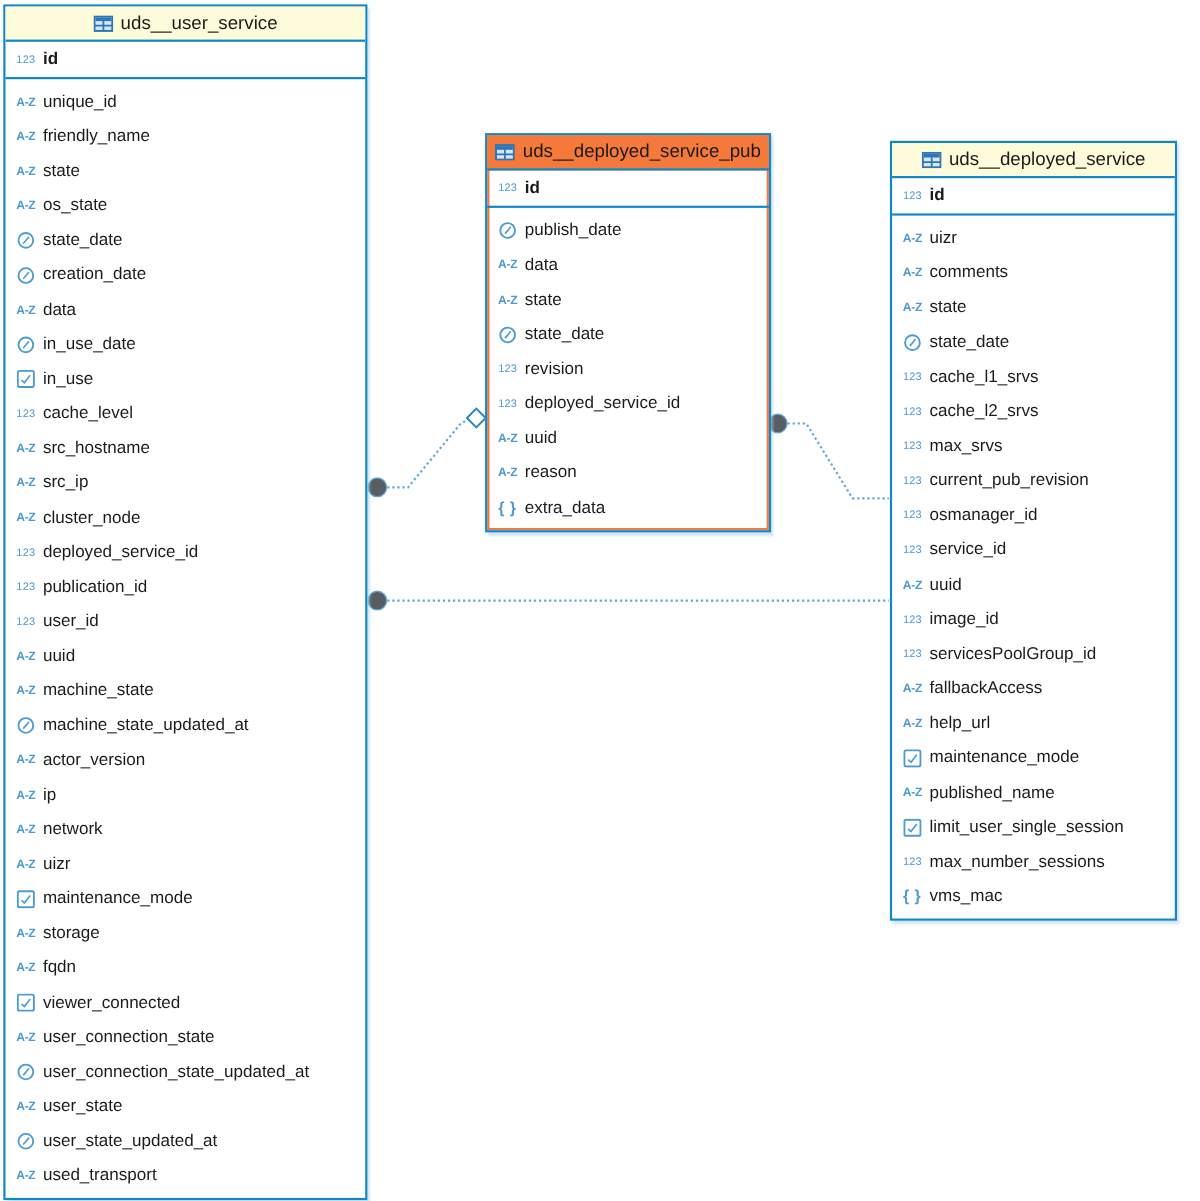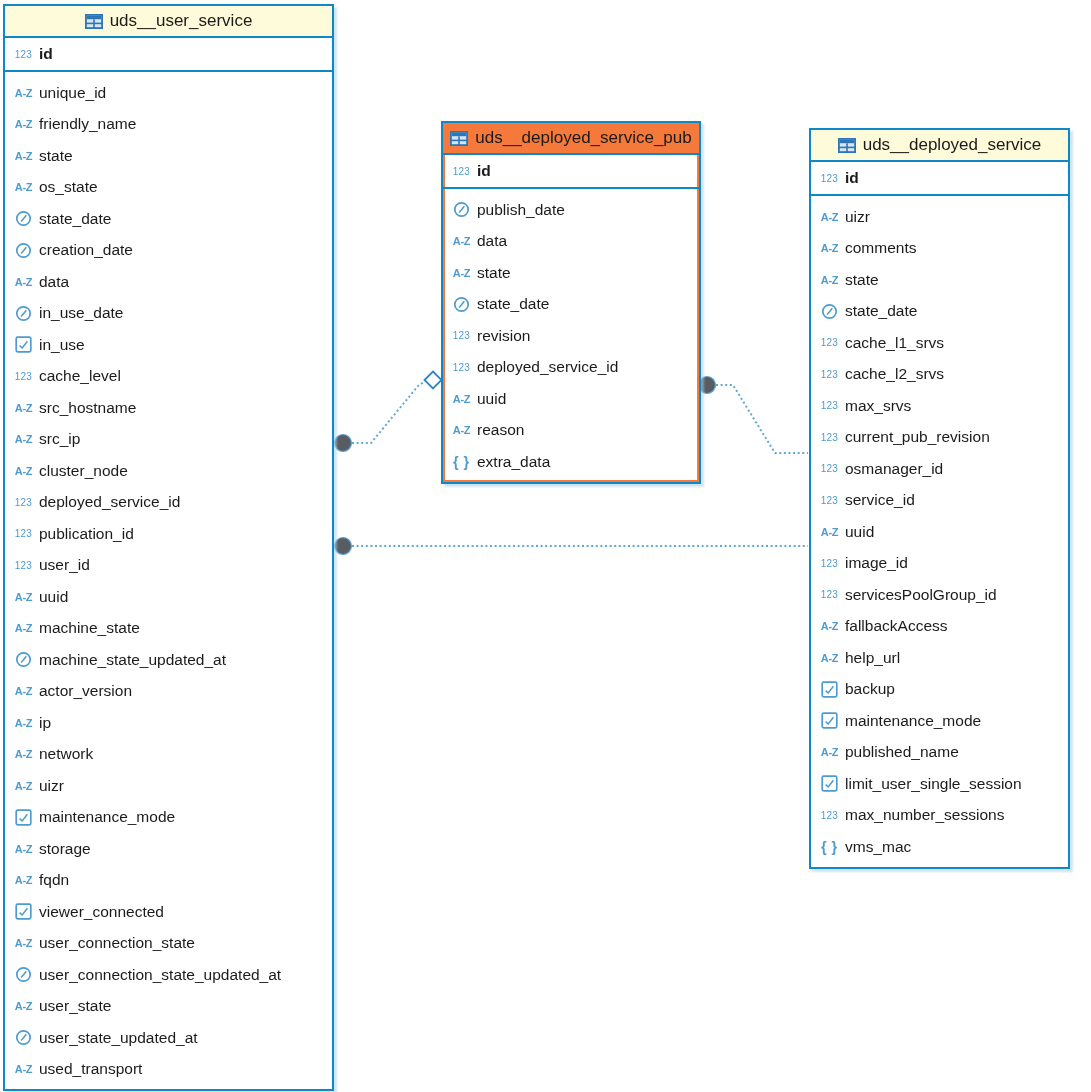--- a/index.html
+++ b/index.html
@@ -434,42 +434,33 @@
           <span class="ticon taz">A-Z</span>
           <span class="cname">help_url</span>
         </div>
         <div class="trow">
           <span class="ticon">
             <svg width="17" height="17" viewBox="0 0 17 17">
               <rect x="1.2" y="1.2" width="14.6" height="14.6" rx="1.5" fill="none" stroke="#4D9BCF" stroke-width="1.7"></rect>
               <path d="M4.6 9.6 L7.2 12 L12.4 5.2" fill="none" stroke="#4D9BCF" stroke-width="1.5"></path>
             </svg>
           </span>
-          <span class="cname">backup</span>
+          <span class="cname">maintenance_mode</span>
+        </div>
+        <div class="trow">
+          <span class="ticon taz">A-Z</span>
+          <span class="cname">published_name</span>
         </div>
         <div class="trow">
           <span class="ticon">
             <svg width="17" height="17" viewBox="0 0 17 17">
               <rect x="1.2" y="1.2" width="14.6" height="14.6" rx="1.5" fill="none" stroke="#4D9BCF" stroke-width="1.7"></rect>
               <path d="M4.6 9.6 L7.2 12 L12.4 5.2" fill="none" stroke="#4D9BCF" stroke-width="1.5"></path>
             </svg>
           </span>
-          <span class="cname">maintenance_mode</span>
-        </div>
-        <div class="trow">
-          <span class="ticon taz">A-Z</span>
-          <span class="cname">published_name</span>
-        </div>
-        <div class="trow">
-          <span class="ticon">
-            <svg width="17" height="17" viewBox="0 0 17 17">
-              <rect x="1.2" y="1.2" width="14.6" height="14.6" rx="1.5" fill="none" stroke="#4D9BCF" stroke-width="1.7"></rect>
-              <path d="M4.6 9.6 L7.2 12 L12.4 5.2" fill="none" stroke="#4D9BCF" stroke-width="1.5"></path>
-            </svg>
-          </span>
           <span class="cname">limit_user_single_session</span>
         </div>
         <div class="trow">
           <span class="ticon tnum">123</span>
           <span class="cname">max_number_sessions</span>
         </div>
         <div class="trow">
           <span class="ticon tbr">{ }</span>
           <span class="cname">vms_mac</span>
         </div>

